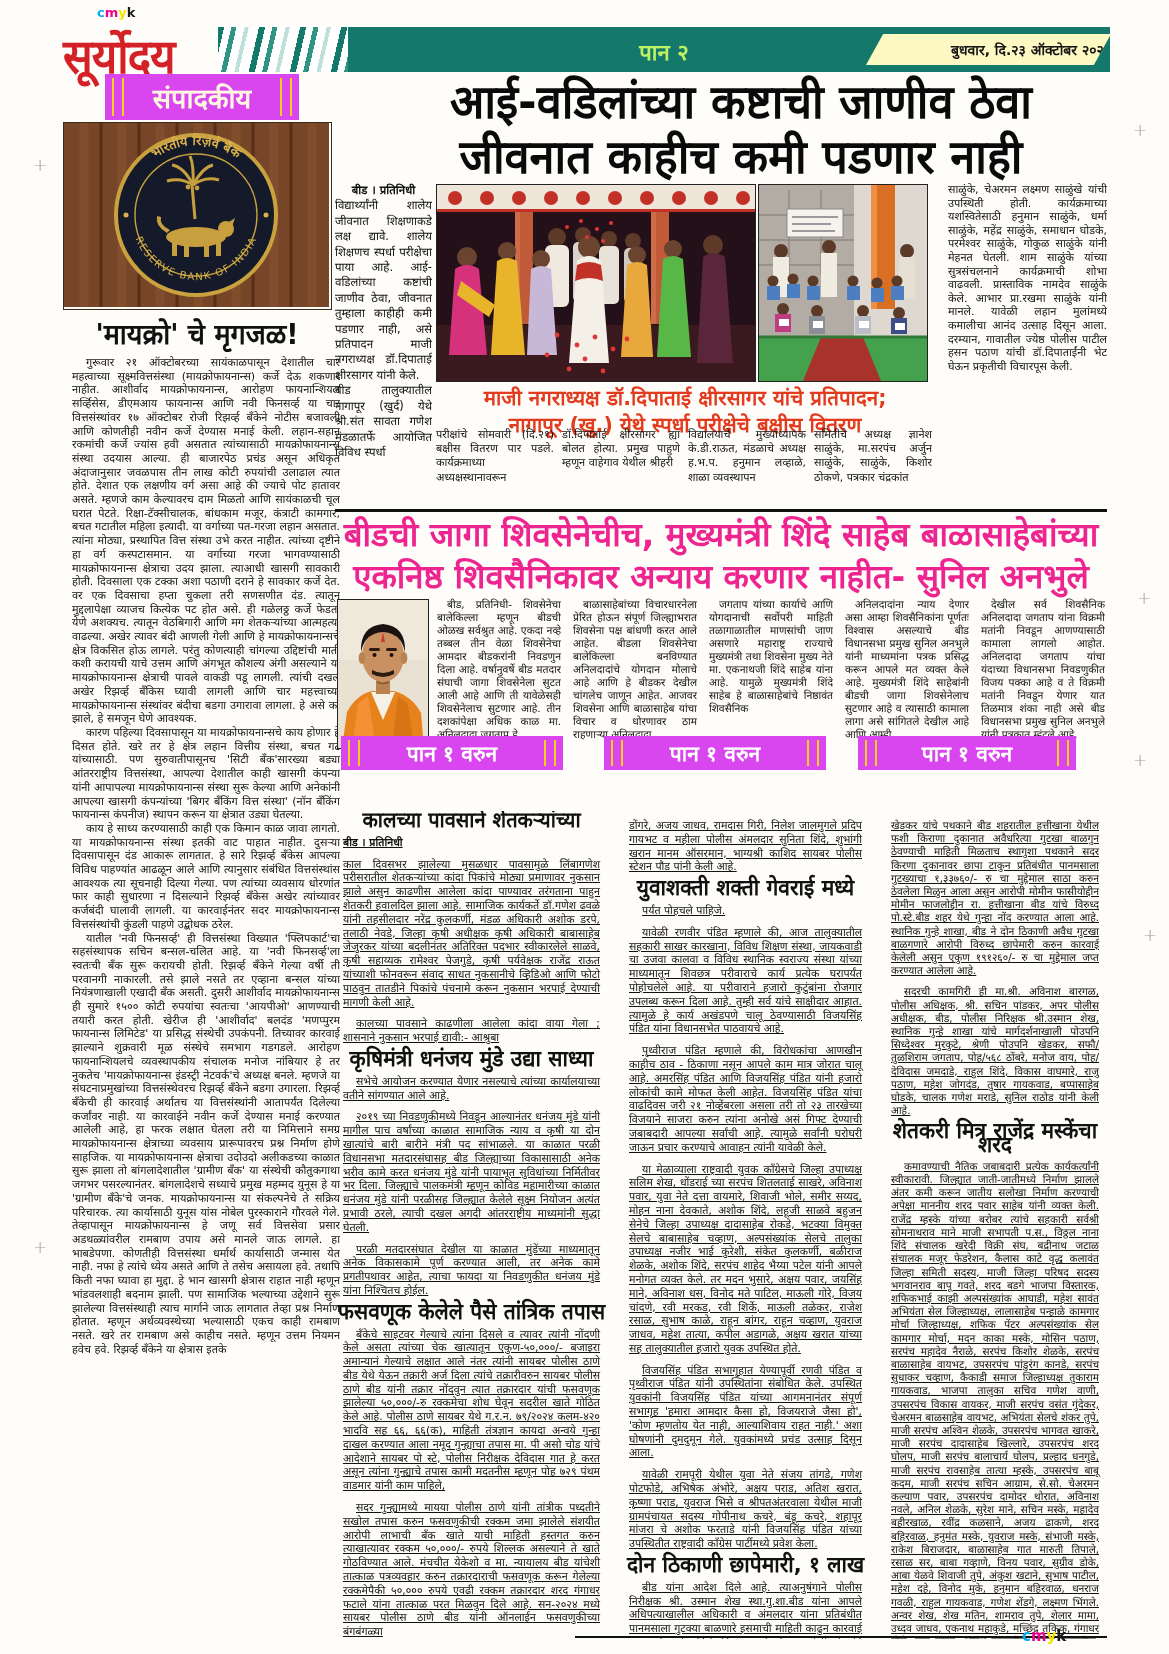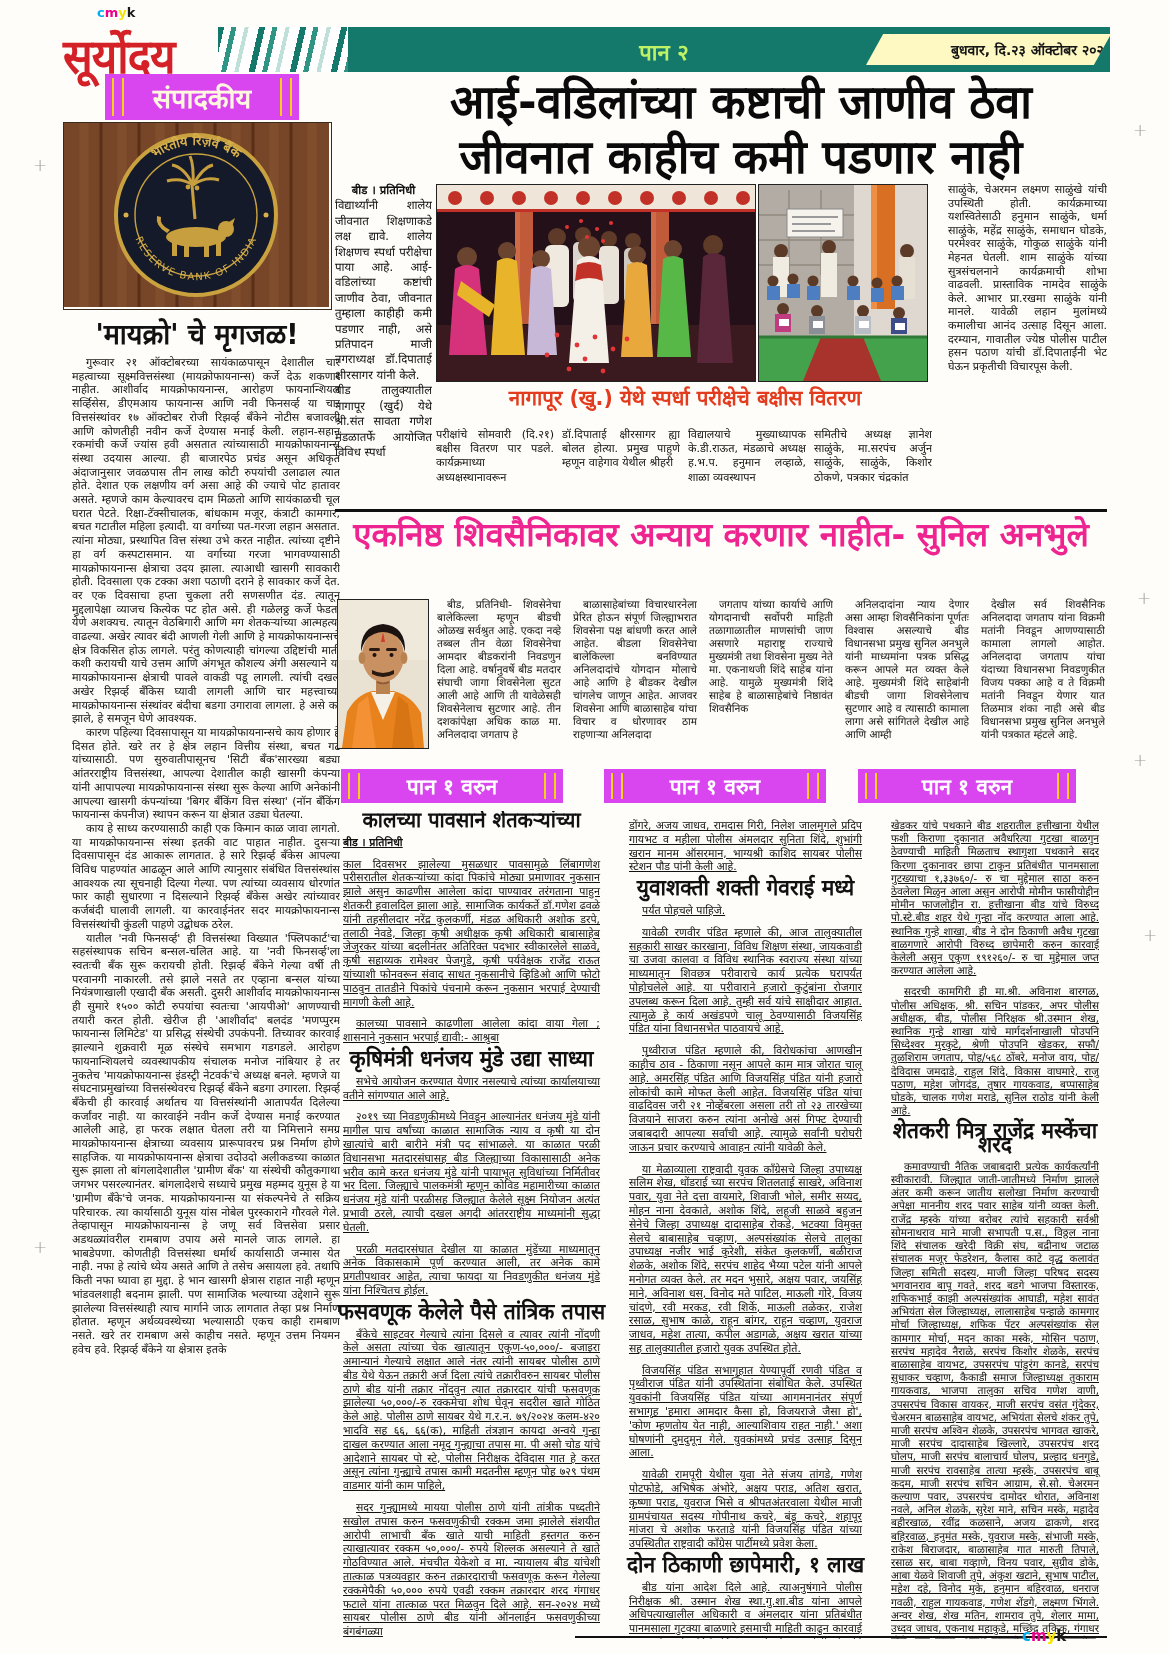--- a/index.html
+++ b/index.html
@@ -27,21 +27,21 @@
     clip-path:polygon(7% 0,100% 0,93% 100%,0 100%);display:flex;align-items:center;justify-content:flex-end;}
   .date-box span{font-size:14px;font-weight:bold;color:#161616;}
 
   
   .orange-box{background:#d946ef;display:flex;align-items:center;justify-content:center;}
   .orange-box .bars{position:absolute;top:4px;bottom:4px;width:8px;
     border-left:2.5px solid #f8cf17;border-right:2.5px solid #f8cf17;}
   .orange-box .bl{left:7px}.orange-box .br{right:7px}
   .sampadakiya{left:105px;top:74px;width:194px;height:46px;}
   .sampadakiya span{color:#fff8df;font-size:27px;font-weight:bold;}
-  .pan1{top:769px;height:34px;}
+  .pan1{top:736px;height:34px;}
   .pan1 span{color:#ffffff;font-size:21px;font-weight:bold;}
 
   
   .main-headline{left:318px;top:74px;width:846px;text-align:center;color:#0a0a0a;
     font-weight:800;font-size:45px;line-height:53px;transform:scaleY(1.04);transform-origin:top center;}
   .red-sub{left:436px;top:385px;width:498px;text-align:center;color:#e23b1e;
     font-weight:bold;font-size:20.5px;line-height:27px;}
   .pink-headline{left:335px;top:514px;width:772px;text-align:center;color:#ee2590;
     font-weight:800;font-size:33px;line-height:42px;}
 
@@ -296,20 +296,21 @@
       <rect x="100" y="136" width="10" height="7" fill="#fff"></rect>
         <rect x="136" y="138" width="10" height="7" fill="#fff"></rect>
     </g>
     <rect y="152" width="168" height="44" fill="#44a24d"></rect>
     <polygon points="62,152 104,152 122,196 44,196" fill="#a8322c"></polygon>
     <line x1="0" y1="152" x2="168" y2="152" stroke="#2e7a36" stroke-width="3"></line>
   </svg>
 </div>
 
 <div class="abs red-sub">
+  <div>माजी नगराध्यक्ष डॉ.दिपाताई क्षीरसागर यांचे प्रतिपादन;</div>
   <div>नागापूर (खु.) येथे स्पर्धा परीक्षेचे बक्षीस वितरण</div>
 </div>
 
 <div class="abs band-col just clip lead-band" style="left:436px;width:118px;">
     <p>परीक्षांचे सोमवारी (दि.२१) बक्षीस वितरण पार पडले. कार्यक्रमाध्या अध्यक्षस्थानावरून</p>
   </div>
 <div class="abs band-col just clip lead-band" style="left:562px;width:118px;">
     <p>डॉ.दिपाताई क्षीरसागर ह्या बोलत होत्या. प्रमुख पाहुणे म्हणून वाहेगाव येथील श्रीहरी</p>
   </div>
 <div class="abs band-col just clip lead-band" style="left:688px;width:118px;">
@@ -317,20 +318,21 @@
   </div>
 <div class="abs band-col just clip lead-band" style="left:814px;width:118px;">
     <p>समितीचे अध्यक्ष ज्ञानेश साळुंके, मा.सरपंच अर्जुन साळुंके, साळुंके, किशोर ठोकणे, पत्रकार चंद्रकांत</p>
   </div>
 
 <div class="abs lead-right just clip"><span>साळुंके, चेअरमन लक्ष्मण साळुंखे यांची उपस्थिती होती. कार्यक्रमाच्या यशस्वितेसाठी हनुमान साळुंके, धर्मा साळुंके, महेंद्र साळुंके, समाधान घोडके, परमेश्वर साळुंके, गोकुळ साळुंके यांनी मेहनत घेतली. शाम साळुंके यांच्या सुत्रसंचलनाने कार्यक्रमाची शोभा वाढवली. प्रास्ताविक नामदेव साळुंके केले. आभार प्रा.रखमा साळुंके यांनी मानले. यावेळी लहान मुलांमध्ये कमालीचा आनंद उत्साह दिसून आला. दरम्यान, गावातील ज्येष्ठ पोलीस पाटील हसन पठाण यांची डॉ.दिपाताईंनी भेट घेऊन प्रकृतीची विचारपूस केली.</span></div>
 
 <div class="abs rule" style="left:335px;top:509px;width:772px;height:2.5px;"></div>
 
 <div class="abs pink-headline">
+  <div>बीडची जागा शिवसेनेचीच, मुख्यमंत्री शिंदे साहेब बाळासाहेबांच्या</div>
   <div>एकनिष्ठ शिवसैनिकावर अन्याय करणार नाहीत- सुनिल अनभुले</div>
 </div>
 
 <div class="abs photo-frame" style="left:337px;top:599px;width:90px;height:148px;">
   <svg width="90" height="148" viewBox="0 0 90 148">
     <rect width="90" height="148" fill="#e9e2d2"></rect>
     <rect width="90" height="60" fill="#efe9dc"></rect>
     <path d="M4 148 L9 112 Q18 95 34 91 L56 91 Q74 96 83 113 L86 148 Z" fill="#e8821d"></path>
     <polygon points="33,92 45,120 57,92" fill="#f6f1e7"></polygon>
     <path d="M14 148 L20 104 L30 96 L38 148 Z" fill="#f39134"></path>

